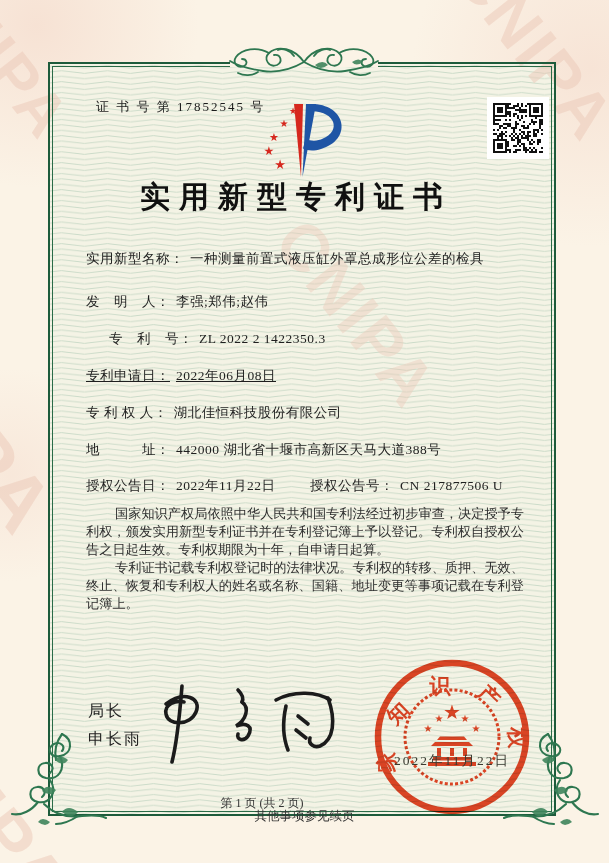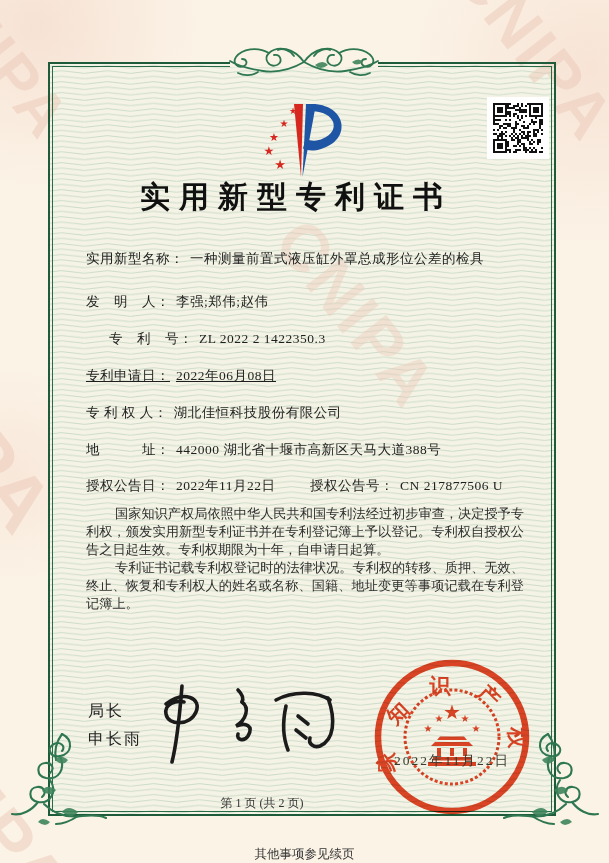--- a/index.html
+++ b/index.html
@@ -37,21 +37,21 @@
   .paras{left:86px; top:505px; width:438px; font-size:13.2px; line-height:18px;
       color:#2e2e2e; text-align:justify; z-index:5;}
   .paras p{margin:0; text-indent:2.2em;}
   .signer{left:88px; font-size:16px; font-family:"Liberation Sans","DejaVu Sans",sans-serif;
       color:#222; letter-spacing:2px;}
   #signature-svg{left:138px; top:676px; z-index:5;}
   #seal-svg{left:367px; top:652px; z-index:6; mix-blend-mode:multiply;}
   .seal-date{left:352px; top:752px; width:200px; text-align:center; font-size:13.5px;
       letter-spacing:2px; color:#3a3a30; z-index:7;}
   .page-info{left:0; top:795px; width:524px; text-align:center; font-size:12px; color:#333; z-index:5;}
-  .cont-note{left:0; top:846px; width:609px; text-align:center; font-size:12.5px; color:#333; z-index:5;}
+  .cont-note{left:0; top:808px; width:609px; text-align:center; font-size:12.5px; color:#333; z-index:5;}
   .qr-wrap{left:487px; top:97px; width:62px; height:62px; background:#fff; z-index:5;}
   #qr-svg{position:absolute; left:2px; top:2px; width:58px; height:58px;}
   #logo-svg{left:243px; top:92px; z-index:5;}
 </style>
 </head>
 <body>
 
 <div id="page">
 
   <svg id="guilloche" class="abs" width="504" height="750">
@@ -107,20 +107,21 @@
         <path d="M52,60 q9,-7 14,1 q-9,7 -14,-1 Z"></path>
         <path d="M40,30 q8,-7 13,0 q-8,7 -13,0 Z"></path>
         <path d="M58,92 q8,-6 12,0 q-8,6 -12,0 Z"></path>
       </g>
     </g>
   </svg>
   <svg class="abs orn" style="left:8px; top:730px;" width="100" height="102" viewBox="0 0 100 102">
     <use href="#cornerOrn" transform="translate(100,0) scale(-1,1)"></use>
   </svg>
 
+  <div class="abs content cert-no">证 书 号 第 17852545 号</div>
 
   <svg id="logo-svg" class="abs content" width="120" height="88" viewBox="0 0 120 88">
     <polygon points="51,12 60,12 58,85" fill="#d6281e"></polygon>
     <polygon points="63,12 73,12 59.5,85" fill="#1f55a5"></polygon>
     <path d="M71,12 C104,14 109,48 78,57 C70,59.5 64,58.5 60,56.5 L62.5,47
              C69,49.5 75,49 80,46.5 C98,39 93,20 69,19 Z" fill="#1f55a5"></path>
     <g fill="#d6281e" font-family="'DejaVu Sans',sans-serif" text-anchor="middle">
       <text x="50" y="22" font-size="9">★</text>
       <text x="41" y="35" font-size="10">★</text>
       <text x="31" y="49" font-size="11">★</text>

